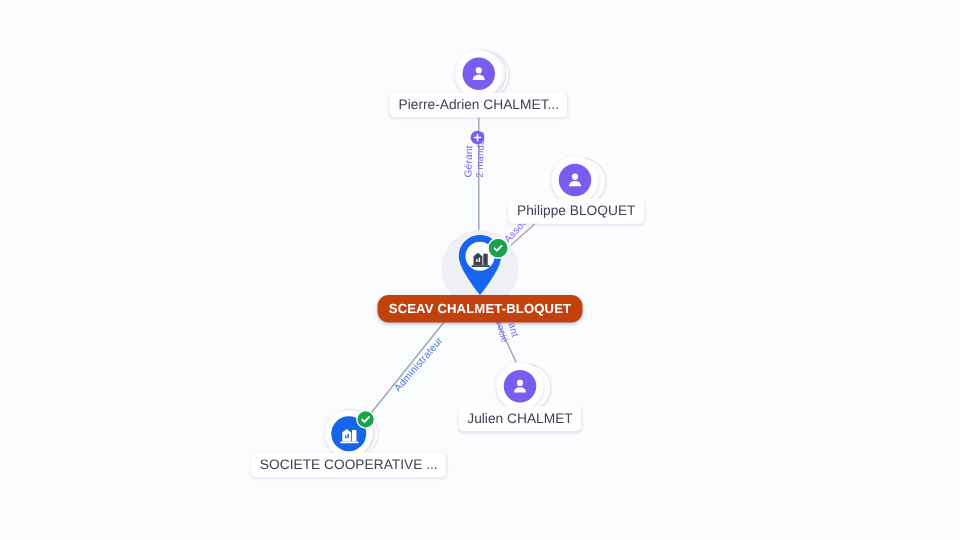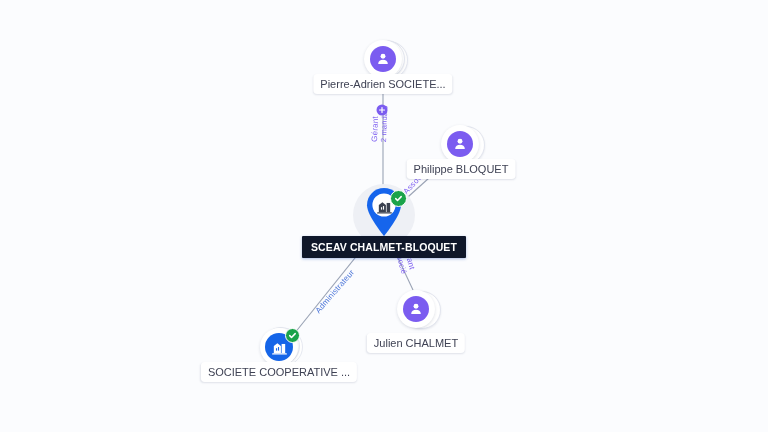--- a/index.html
+++ b/index.html
@@ -193,26 +193,26 @@
     background: #ffffff;
     color: #3f4254;
     font-size: 11px;
     line-height: 14px;
     padding: 3px 7px;
     border-radius: 4px;
     white-space: nowrap;
     box-shadow: 0 1px 2px rgba(40,50,90,0.13);
   }
   .node-label.primary {
-    background: #0f172a;
+    background: #c2410c;
     color: #ffffff;
     font-size: 10.5px;
     font-weight: bold;
     padding: 4px 9px;
-    border-radius: 1px;
+    border-radius: 9px;
     letter-spacing: 0.1px;
     box-shadow: 0 1px 3px rgba(20,70,180,0.35);
   }
 
   
   .edge-label {
     position: absolute;
     font-size: 8px;
     line-height: 9px;
     white-space: nowrap;
@@ -299,21 +299,21 @@
     <div class="person-stack s2"></div>
     <div class="person-disc">
       <div class="person-inner">
         <svg class="person-glyph" viewBox="0 0 24 24">
           <circle cx="12" cy="8" r="3.7" fill="#ffffff"></circle>
           <path d="M4.8 19.5c0-4 3.3-6.2 7.2-6.2s7.2 2.2 7.2 6.2z" fill="#ffffff"></path>
         </svg>
       </div>
     </div>
   </div>
-  <div class="node-label" style="left:383px; top:74px;">Pierre-Adrien SOCIETE...</div>
+  <div class="node-label" style="left:383px; top:74px;">Pierre-Adrien CHALMET...</div>
 
   <div class="node person-node" style="left:460px; top:144px;">
     <div class="person-stack"></div>
     <div class="person-disc">
       <div class="person-inner">
         <svg class="person-glyph" viewBox="0 0 24 24">
           <circle cx="12" cy="8" r="3.7" fill="#ffffff"></circle>
           <path d="M4.8 19.5c0-4 3.3-6.2 7.2-6.2s7.2 2.2 7.2 6.2z" fill="#ffffff"></path>
         </svg>
       </div>
@@ -325,21 +325,21 @@
     <div class="person-stack"></div>
     <div class="person-disc">
       <div class="person-inner">
         <svg class="person-glyph" viewBox="0 0 24 24">
           <circle cx="12" cy="8" r="3.7" fill="#ffffff"></circle>
           <path d="M4.8 19.5c0-4 3.3-6.2 7.2-6.2s7.2 2.2 7.2 6.2z" fill="#ffffff"></path>
         </svg>
       </div>
     </div>
   </div>
-  <div class="node-label" style="left:416px; top:333px;">Julien CHALMET</div>
+  <div class="node-label" style="left:416px; top:325px;">Julien CHALMET</div>
 
   <div class="node company-node" style="left:279px; top:347px;">
     <div class="company-halo"></div>
     <div class="company-halo h2"></div>
     <div class="company-disc">
       <div class="company-inner">
         <svg class="company-glyph" viewBox="0 0 24 24">
           <path d="M2.5 21h19" stroke="#ffffff" stroke-width="2" stroke-linecap="round"></path>
           <path d="M4 20V10l5-4 5 4v10z" fill="#ffffff"></path>
           <rect x="15" y="7" width="5" height="13" fill="#ffffff"></rect>

